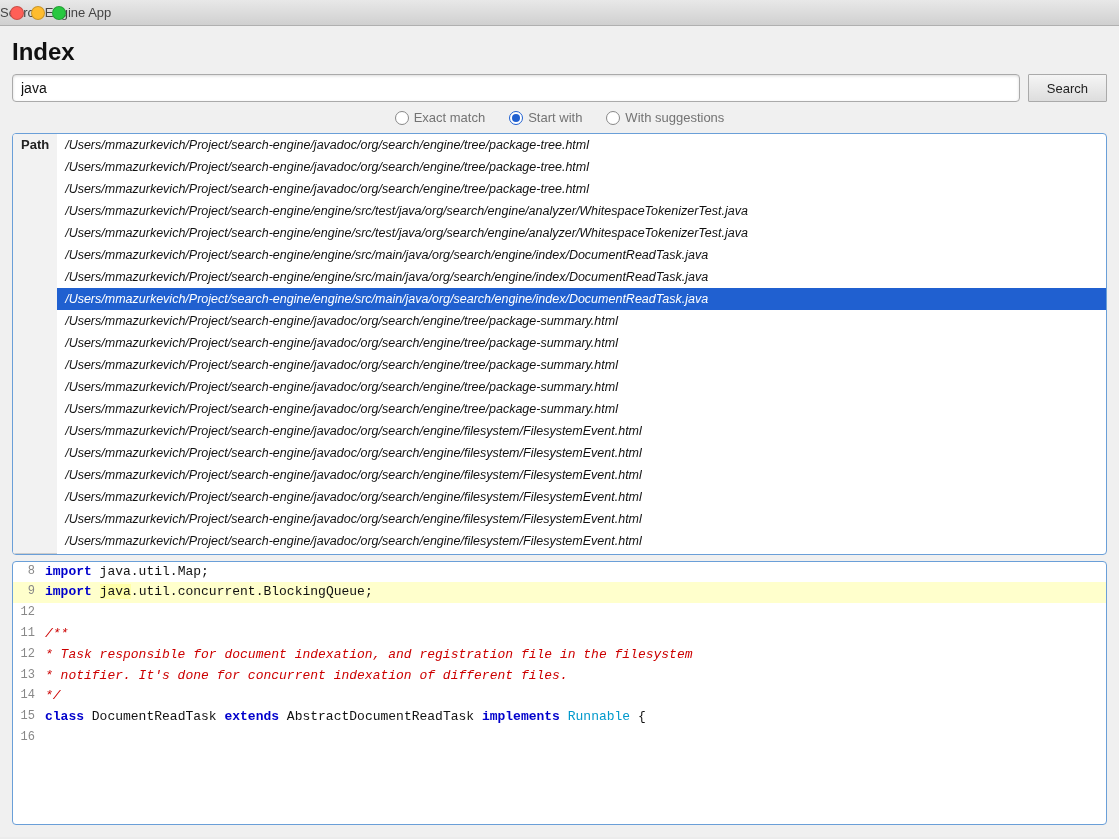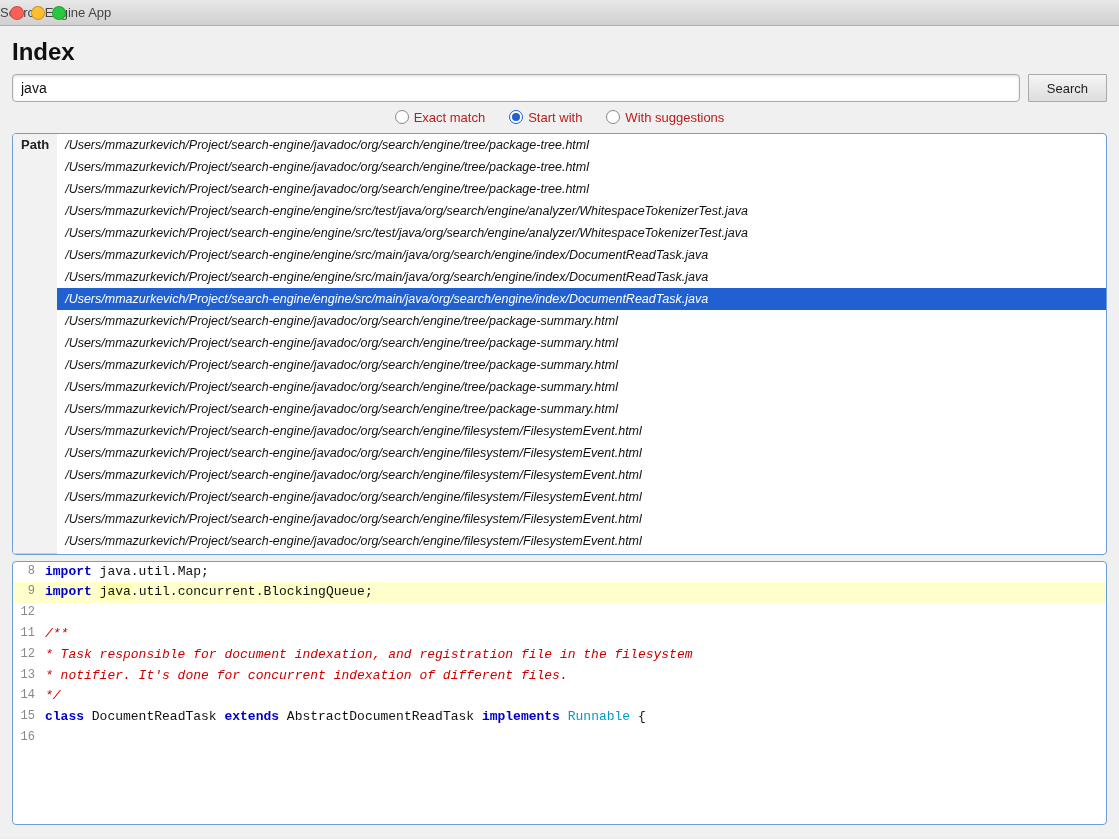--- a/index.html
+++ b/index.html
@@ -96,24 +96,24 @@
     
     .radio-row {
       display: flex;
       justify-content: center;
       gap: 24px;
       align-items: center;
       padding: 2px 0;
     }
     .radio-option {
       display: flex;
-      align-items: flex-start;
+      align-items: flex-end;
       gap: 5px;
       font-size: 13px;
-      color: #b91c1c;
+      color: #737373;
       cursor: pointer;
     }
     .radio-circle {
       width: 14px;
       height: 14px;
       border-radius: 50%;
       border: 1.5px solid #888;
       background: white;
       display: flex;
       align-items: center;

